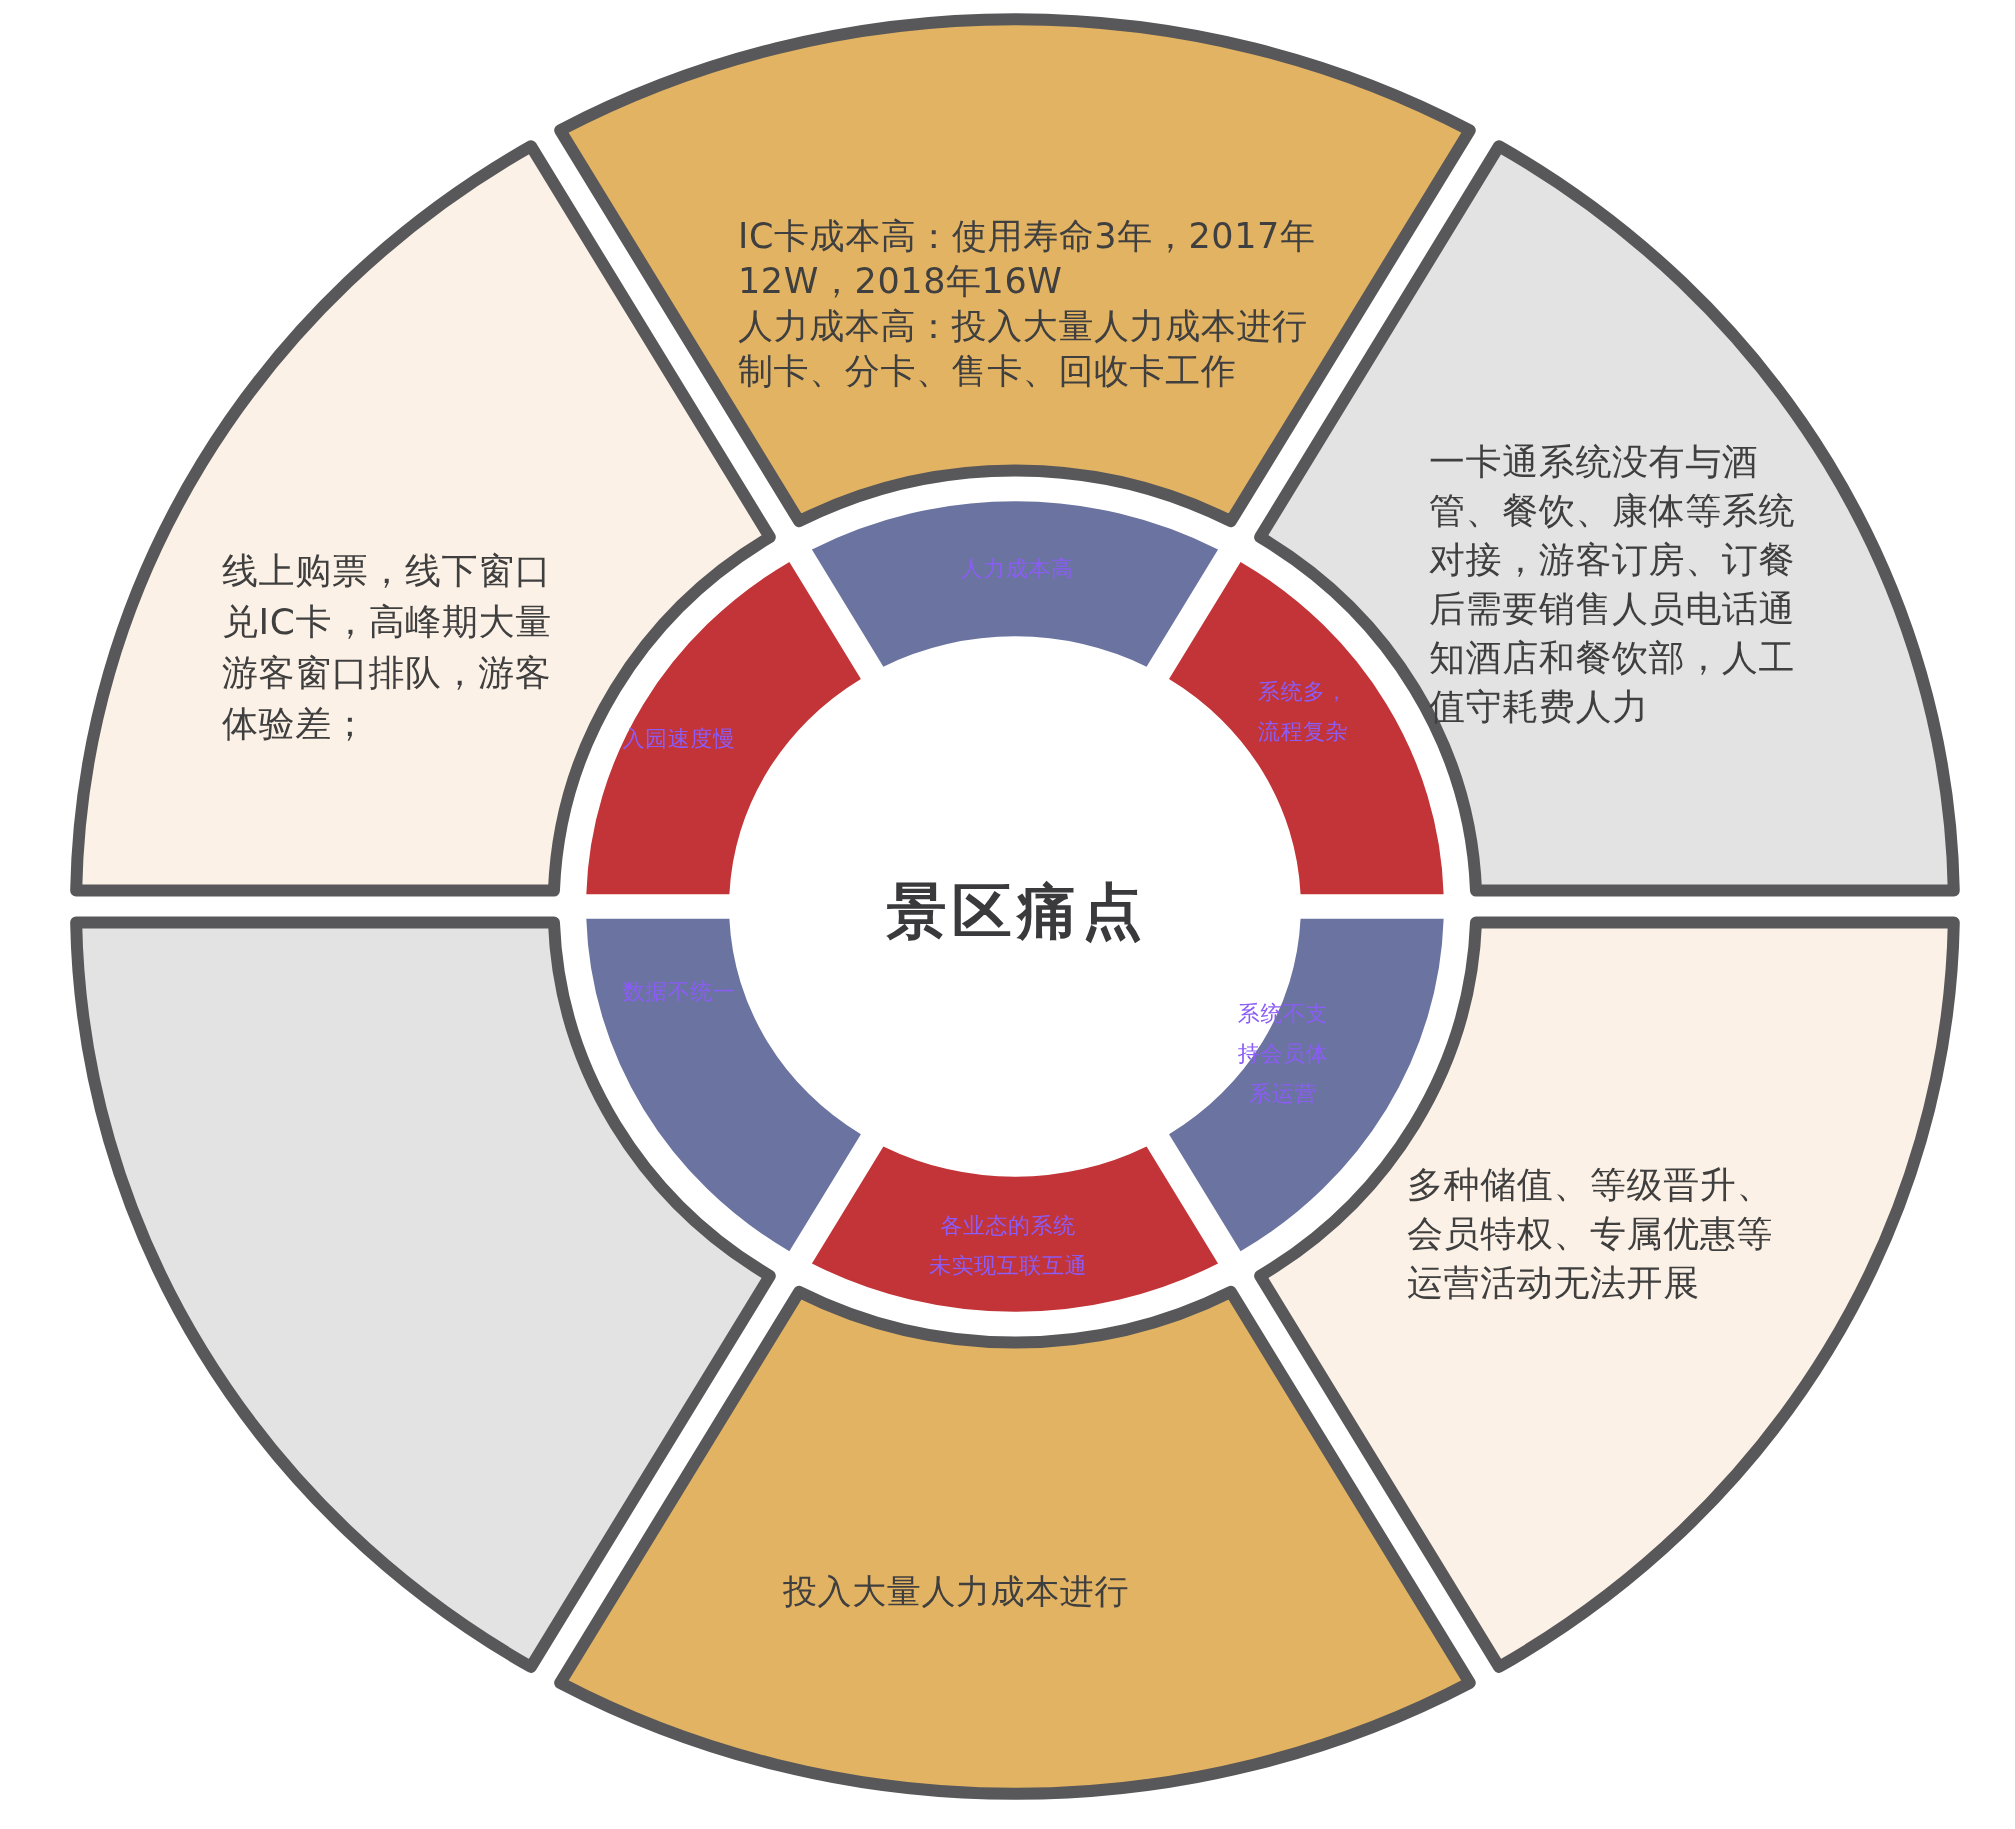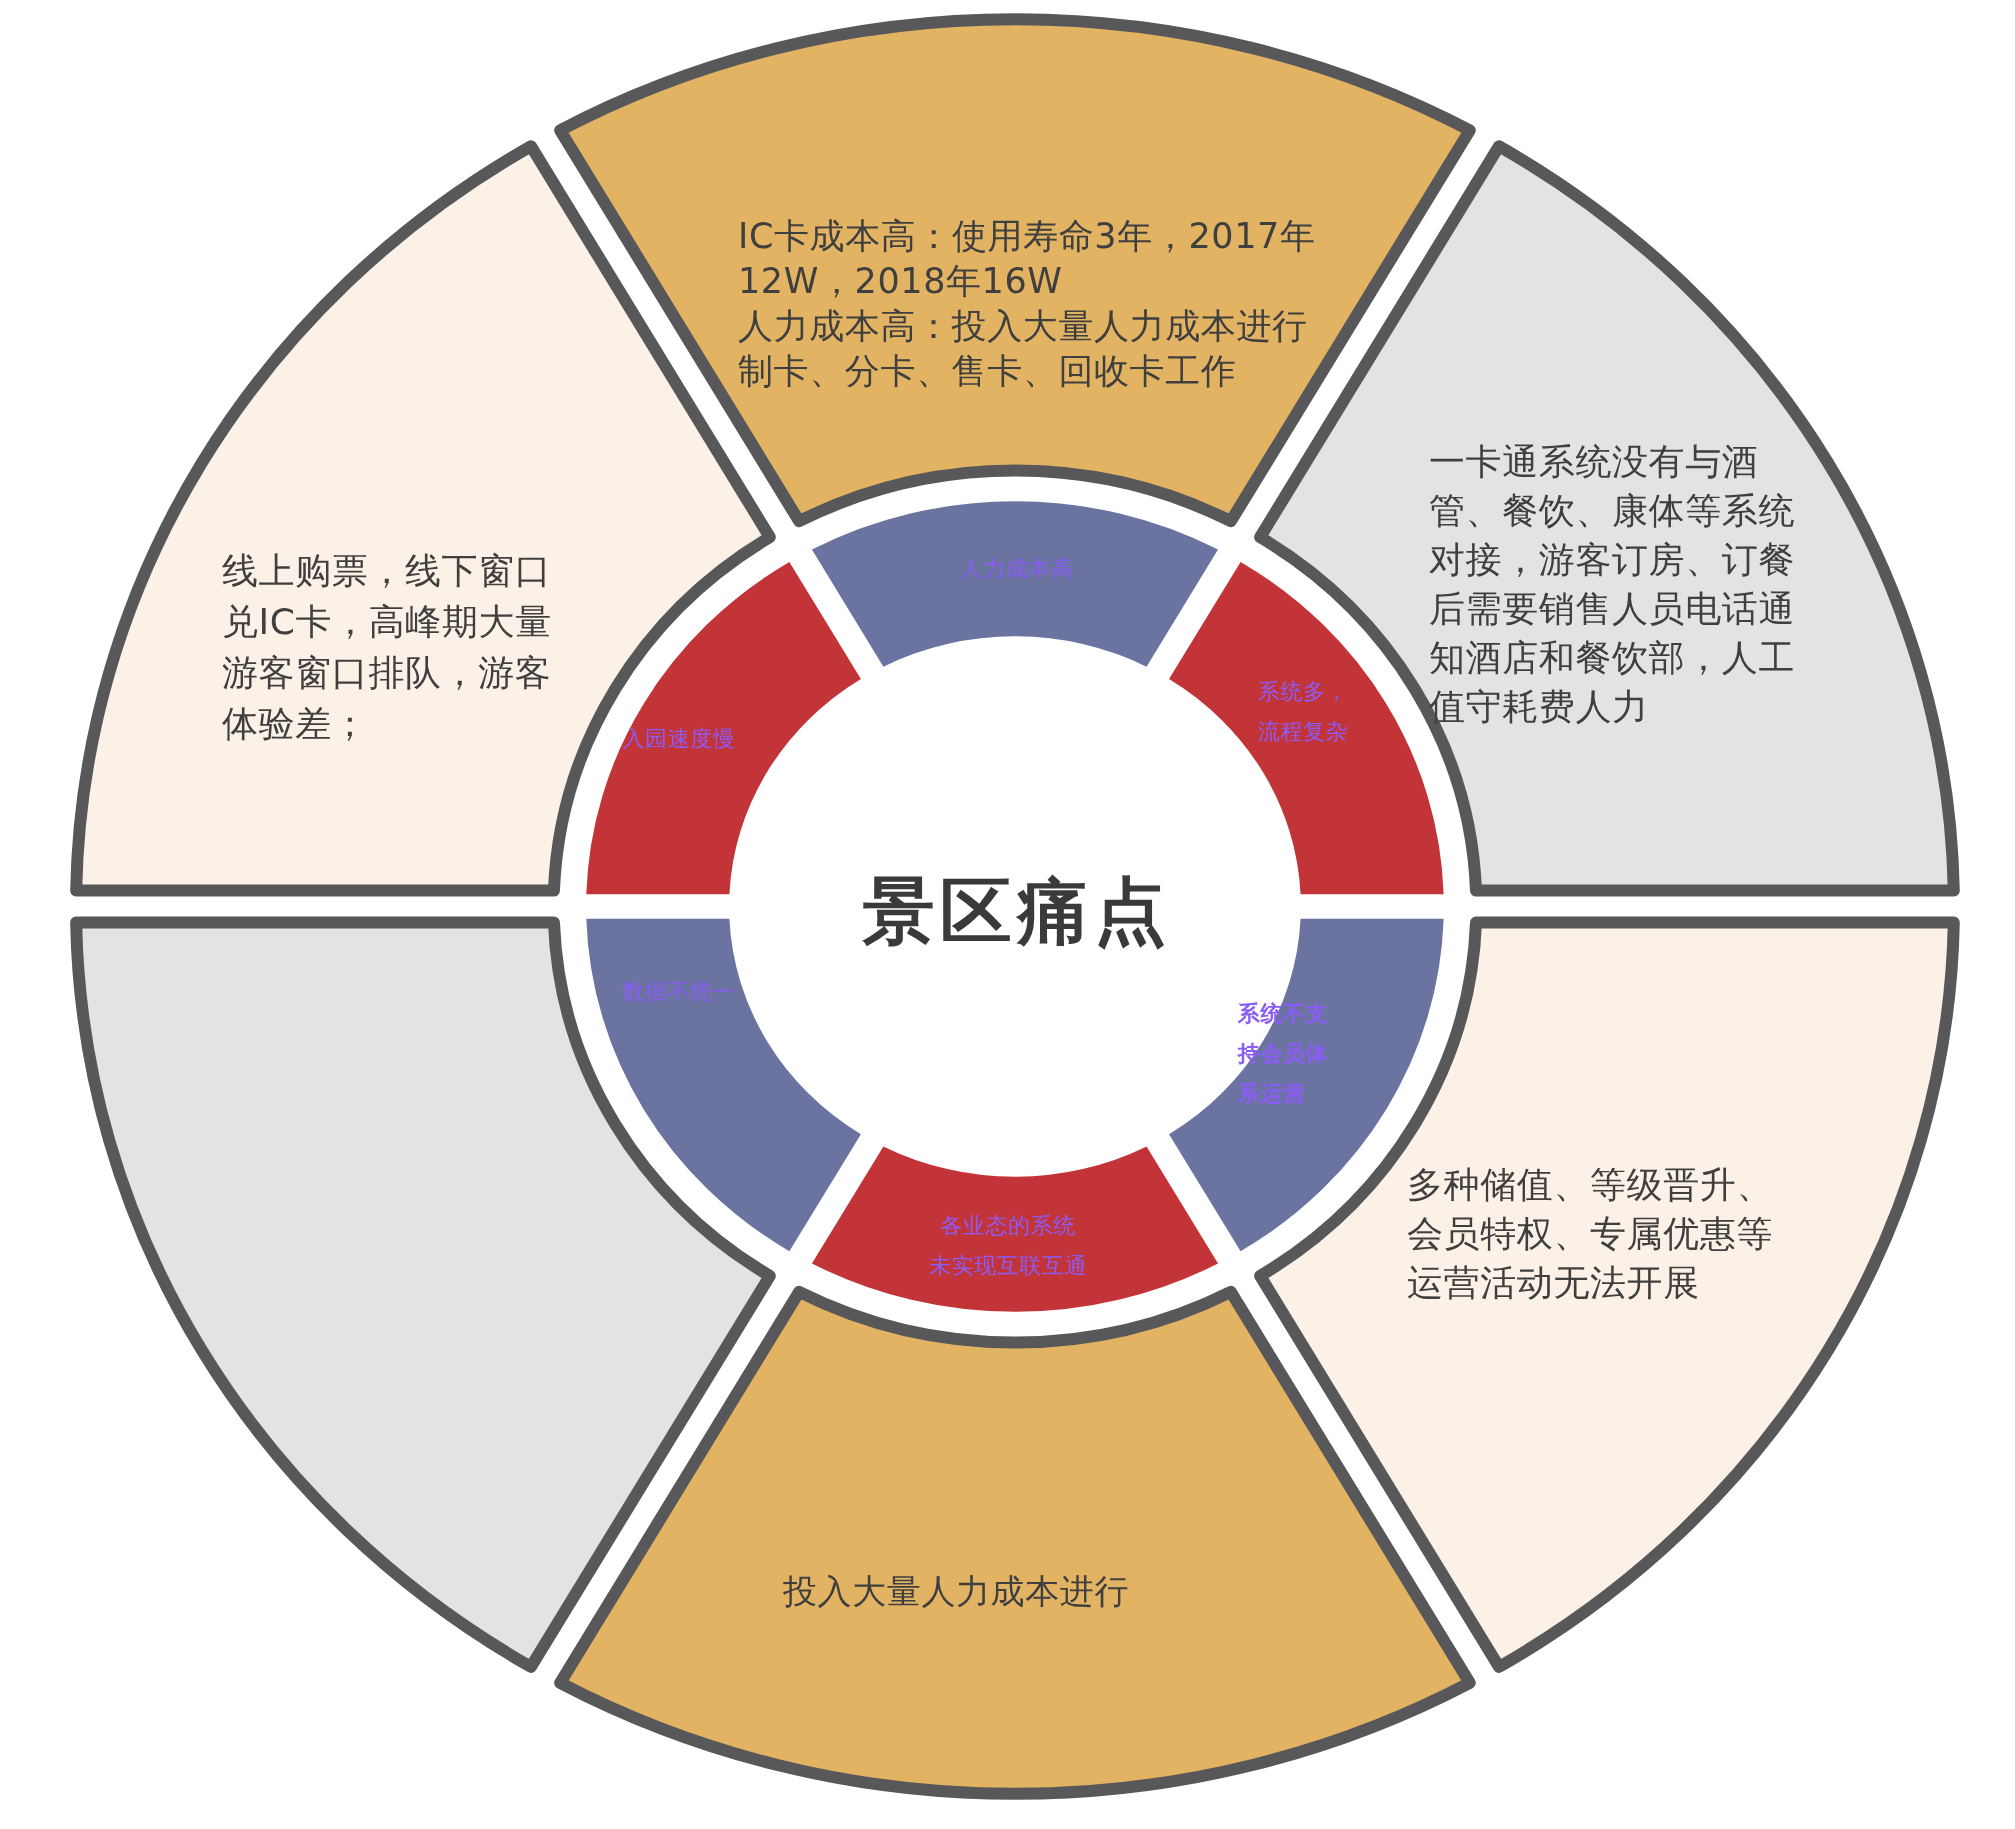--- a/index.html
+++ b/index.html
@@ -27,25 +27,25 @@
   .ilabel{
     position:absolute;
     transform:translate(-50%,-50%);
     color:#8b5cf6;
     font-size:22px;
     line-height:40px;
     white-space:pre-line;
     text-align:center;
     letter-spacing:0.6px;
   }
-  .ilabel.align-left{text-align:left;font-weight:bold;}
+  .ilabel.align-left{text-align:center;}
   .center-title{
     position:absolute;
     transform:translate(-50%,-50%);
-    font-size:72px;
+    font-size:60px;
     font-weight:700;
     letter-spacing:5.2px;
     color:#3A3A3C;
     white-space:nowrap;
   }
 </style>
 </head>
 <body>
 
 <div class="stage">

